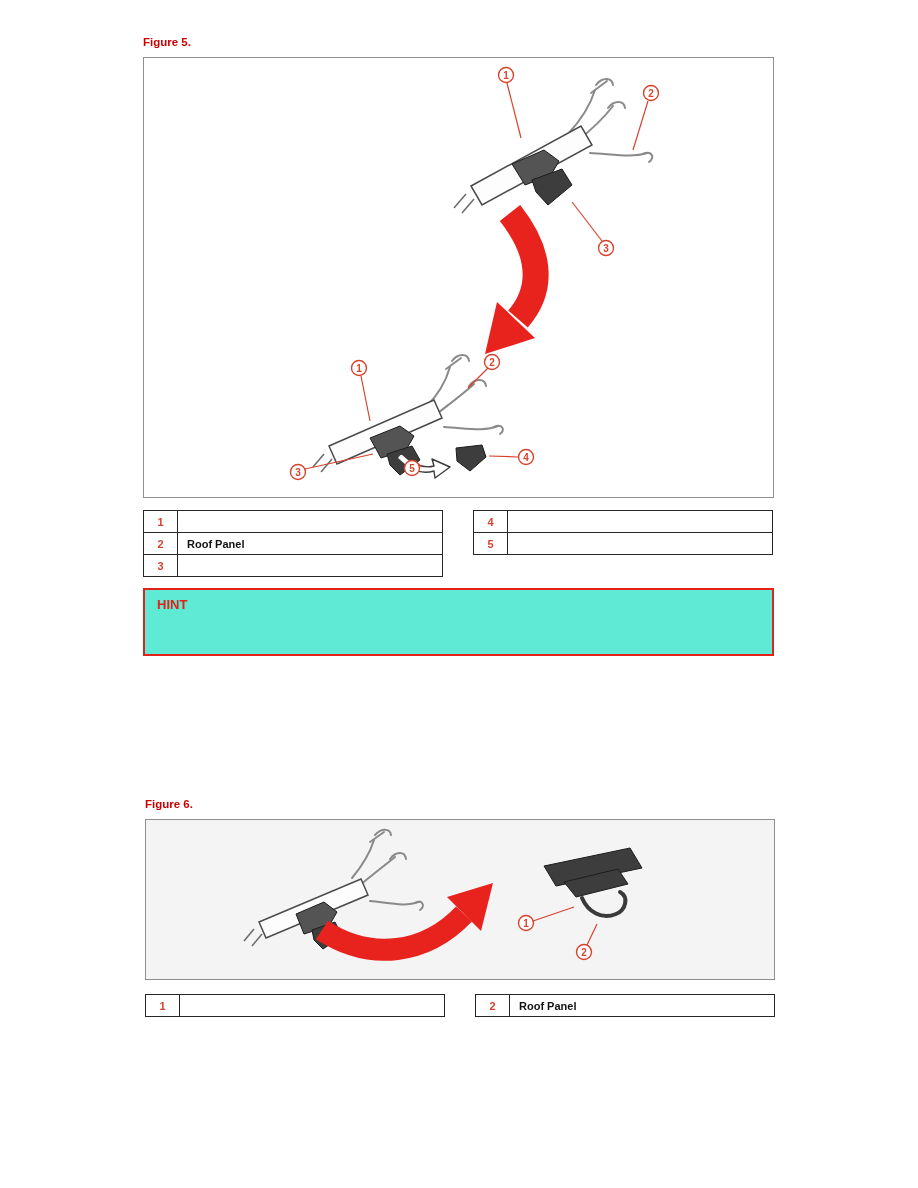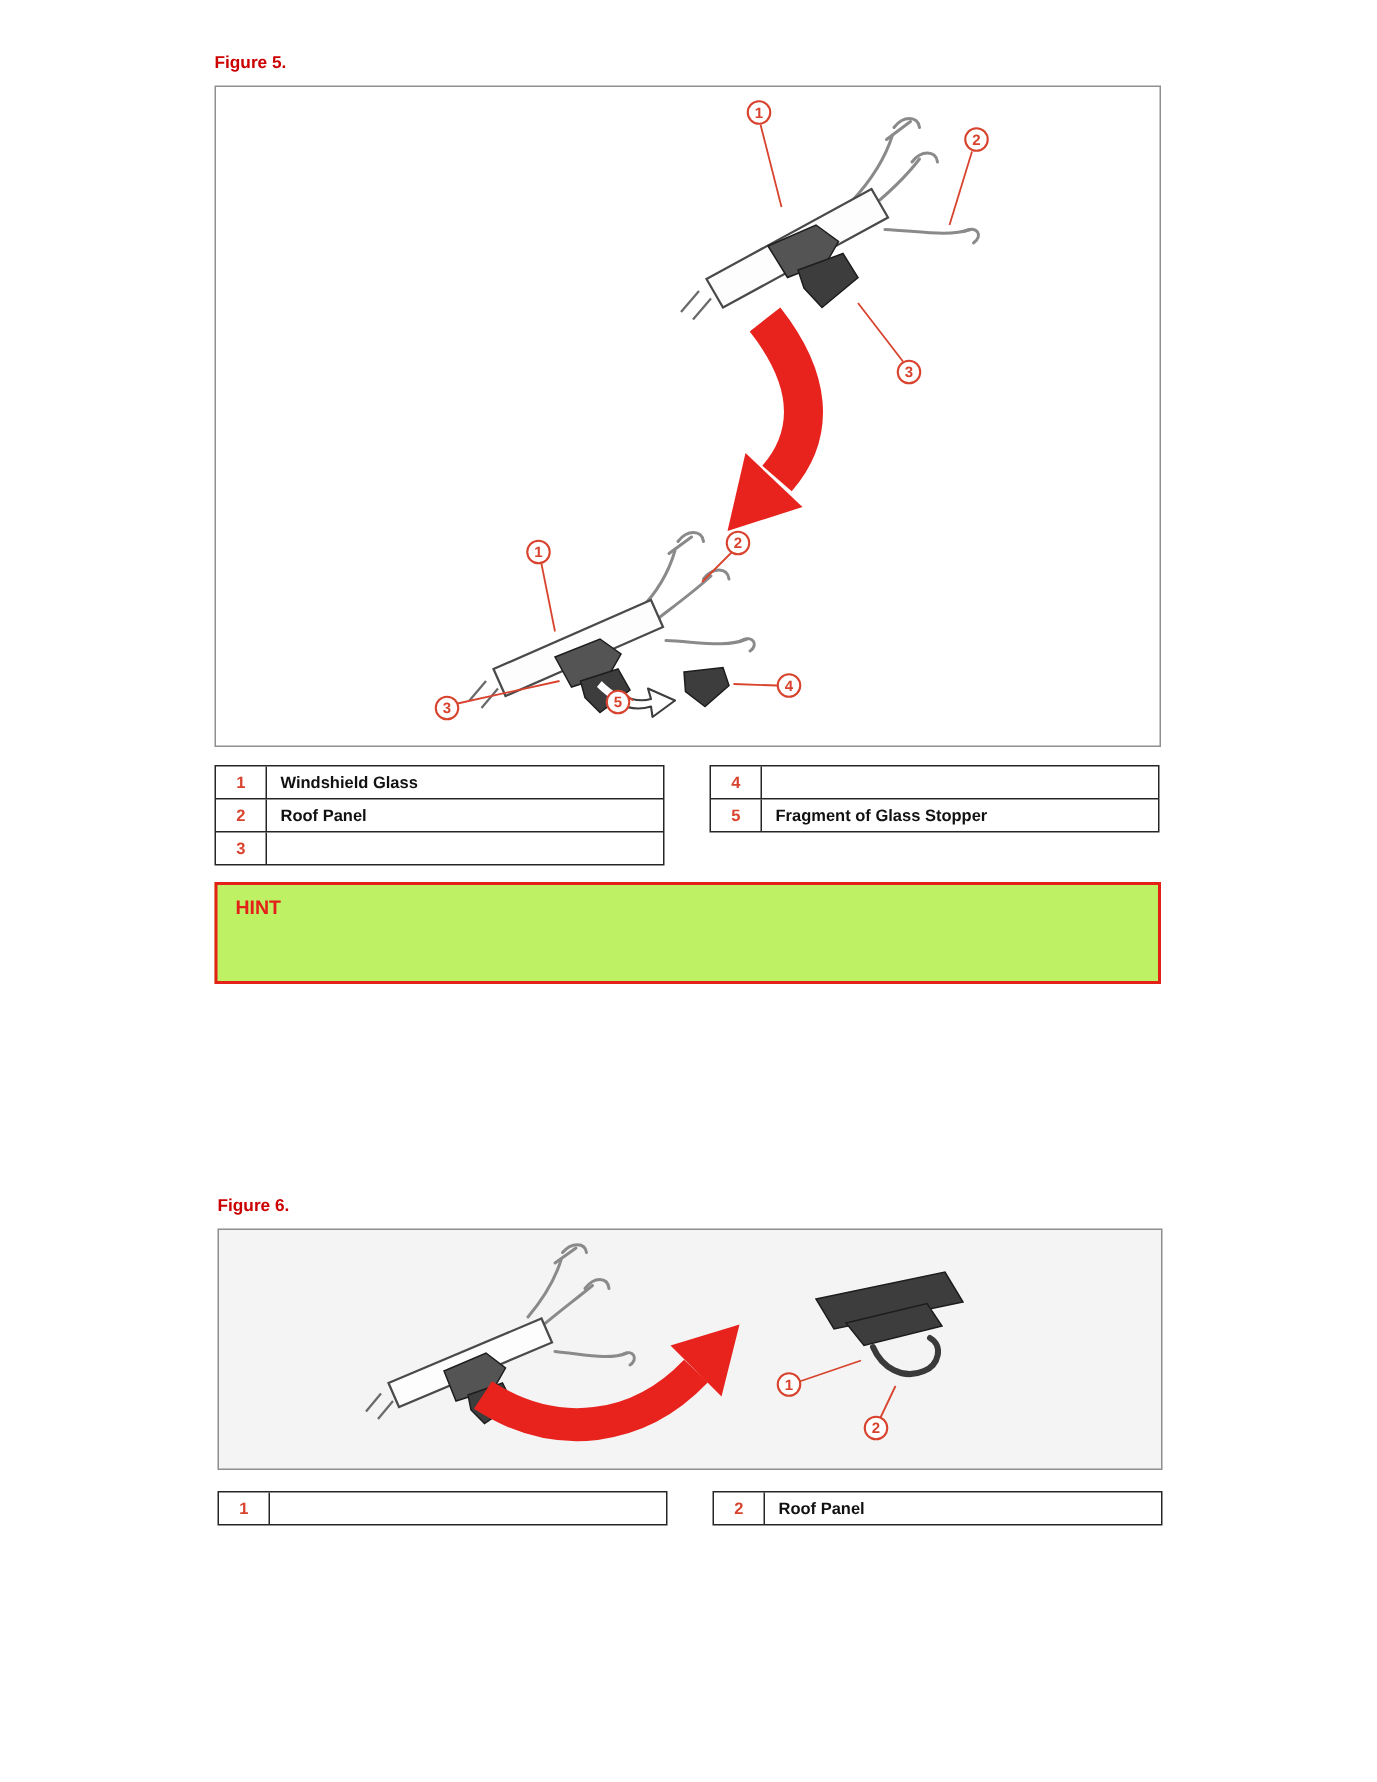--- a/index.html
+++ b/index.html
@@ -16,21 +16,21 @@
   .legend { position:absolute; border:1px solid #262626; background:#ffffff; box-sizing:border-box; }
   .legend-row { display:flex; height:21px; border-bottom:1px solid #262626; }
   .legend-row:last-child { border-bottom:none; }
   .legend-num { flex:0 0 33px; width:33px; border-right:1px solid #262626;
                 display:flex; align-items:center; justify-content:center;
                 color:var(--callout-red,#d8432e); font-size:11px; font-weight:bold; }
   .legend-label { flex:1; display:flex; align-items:center; padding-left:9px;
                   font-size:11px; font-weight:bold; color:#111111; }
 
   .hint-box { position:absolute; left:143px; top:588px; width:631px; height:68px;
-              border:2px solid var(--hint-red,#e32119); background:#bef264; box-sizing:border-box; }
+              border:2px solid var(--hint-red,#e32119); background:#5eead4; box-sizing:border-box; }
   .hint-title { margin:7px 12px 4px 12px; font-size:13px; font-weight:bold;
                 color:var(--hint-red,#e32119); }
   .hint-text { margin:0 22px 0 12px; font-size:12.5px; font-weight:bold;
                color:#111111; line-height:1.26; }
 
   
   .wire        { stroke:#8a8a8a; stroke-width:2; fill:none; stroke-linecap:round; }
   .glass       { fill:#fdfdfd; stroke:#4a4a4a; stroke-width:1.5; }
   .break-mark  { stroke:#6a6a6a; stroke-width:1.5; fill:none; }
   .dark-part   { fill:#545454; stroke:#1d1d1d; stroke-width:1; }
@@ -116,38 +116,36 @@
         <text class="callout-num" x="268" y="413.5" text-anchor="middle">5</text>
         <circle class="callout-circle" cx="382" cy="399" r="7.5"></circle>
         <text class="callout-num" x="382" y="402.5" text-anchor="middle">4</text>
       </g>
     </svg>
   </div>
 
   <div class="legend" style="left:143px; top:510px; width:300px;">
     <div class="legend-row">
       <div class="legend-num">1</div>
-      <div class="legend-label">Windshield Glass</div>
     </div>
     <div class="legend-row">
       <div class="legend-num">2</div>
       <div class="legend-label">Roof Panel</div>
     </div>
     <div class="legend-row">
       <div class="legend-num">3</div>
     </div>
   </div>
 
   <div class="legend" style="left:473px; top:510px; width:300px;">
     <div class="legend-row">
       <div class="legend-num">4</div>
     </div>
     <div class="legend-row">
       <div class="legend-num">5</div>
-      <div class="legend-label">Fragment of Glass Stopper</div>
     </div>
   </div>
 
   <div class="hint-box">
     <div class="hint-title">HINT</div>
   </div>
 
   <div class="fig-label" style="left:145px; top:798px;">Figure 6.</div>
 
   <div class="figure-box fig6" style="left:145px; top:819px; width:630px; height:161px;">

